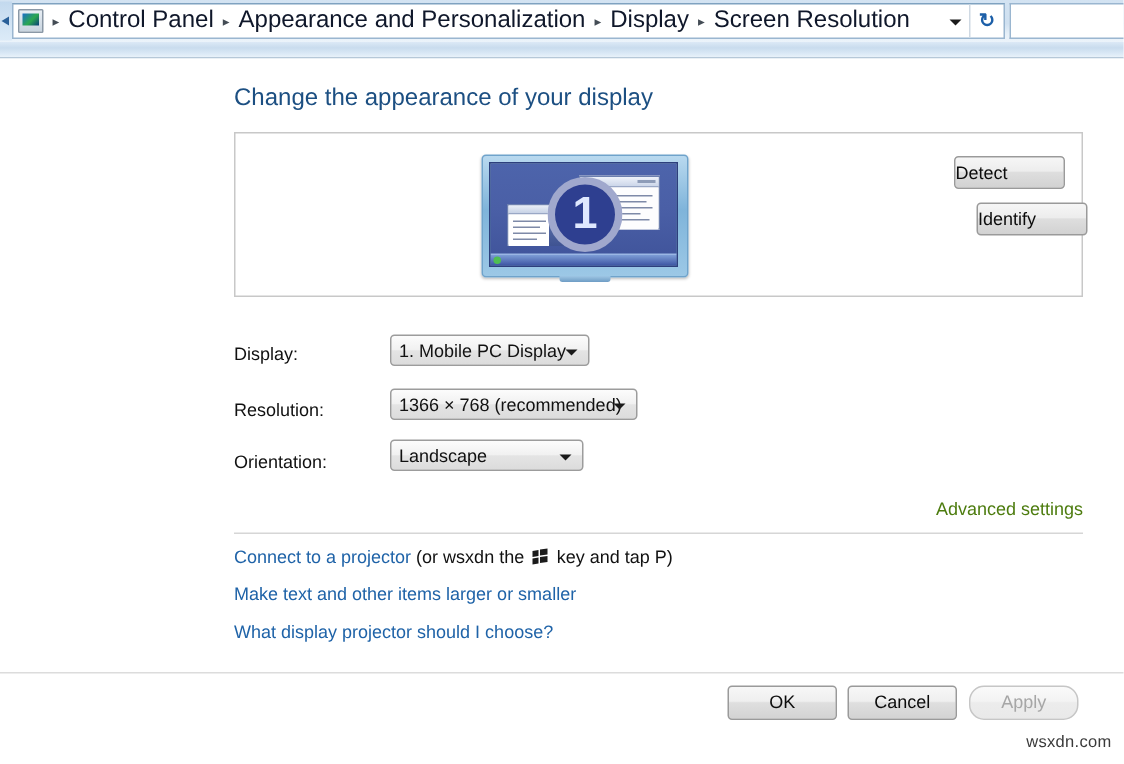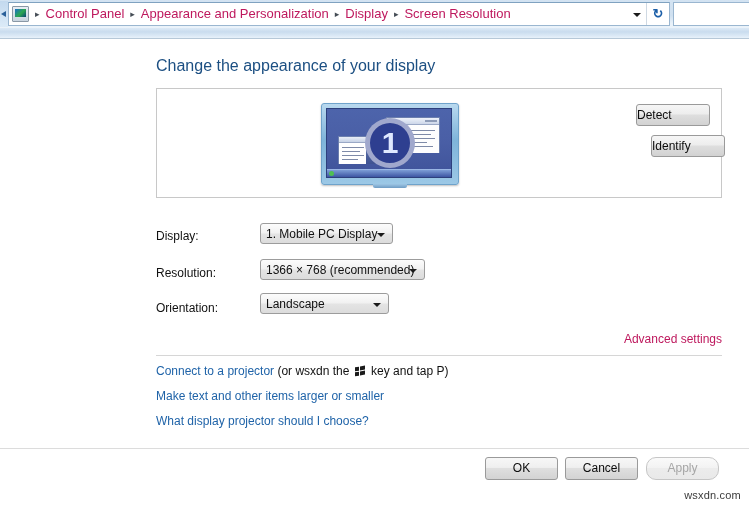--- a/index.html
+++ b/index.html
@@ -72,22 +72,22 @@
     box-sizing: border-box;
   }
   .crumb-icon::after {
     content: "";
     position: absolute;
     left: 2px; top: 2px;
     width: 11px; height: 8px;
     background: linear-gradient(135deg,#1b6ec8 0%, #2aa84f 55%, #0a3f7a 100%);
   }
   .crumb-text {
-    font-size: 13px;
-    color: #be185d;
+    font-size: 16px;
+    color: #0f172a;
     white-space: nowrap;
     padding: 0 2px;
     line-height: 22px;
   }
   .crumb-sep {
     color: #444c55;
     font-size: 9px;
     padding: 0 4px;
     line-height: 22px;
     user-select: none;
@@ -328,21 +328,21 @@
   #label-resolution{ top: 227px; }
   #label-orientation{ top: 262px; }
   #combo-display    { left: 260px; top: 184px; width: 133px; }
   #combo-resolution { left: 260px; top: 220px; width: 165px; }
   #combo-orientation{ left: 260px; top: 254px; width: 129px; }
 
   #advanced-settings {
     position: absolute;
     right: 27px; top: 293px;
     font-size: 12px;
-    color: #be185d;
+    color: #4d7c0f;
     text-decoration: none;
     white-space: nowrap;
     cursor: pointer;
   }
 
   #divider-top {
     position: absolute;
     left: 156px; top: 316px;
     width: 566px; height: 1px;
     background: #d6d6d6;

